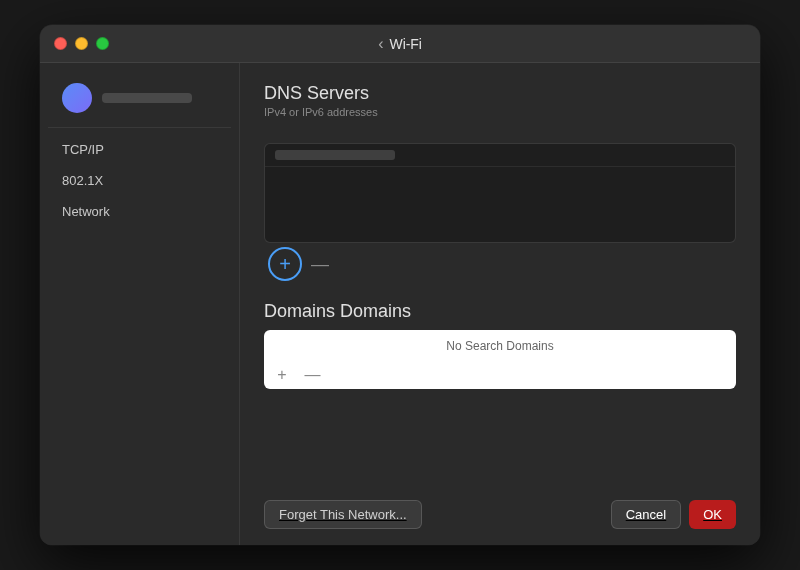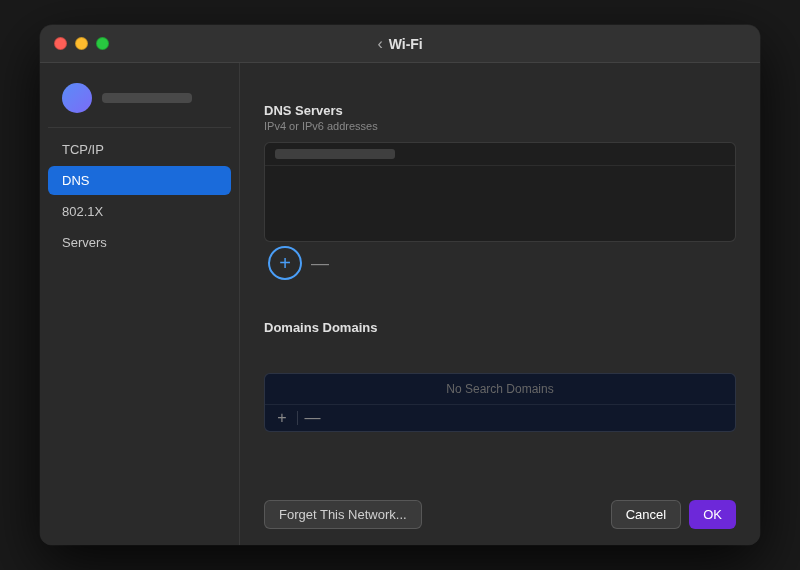--- a/index.html
+++ b/index.html
@@ -65,21 +65,21 @@
     .back-btn {
       color: #aaa;
       font-size: 16px;
       cursor: pointer;
       line-height: 1;
     }
 
     .title-text {
       color: #e0e0e0;
       font-size: 14px;
-      font-weight: 700;
+      font-weight: 400;
       letter-spacing: -0.1px;
     }
 
     
     .content {
       display: flex;
       flex: 1;
       overflow: hidden;
     }
 
@@ -144,31 +144,30 @@
     
     .panel {
       flex: 1;
       background: #2a2a2a;
       display: flex;
       flex-direction: column;
       padding: 20px 24px 16px;
     }
 
     .section-title {
-      font-size: 13px;
-      font-weight: 700;
+      font-size: 18px;
+      font-weight: 400;
       color: #e0e0e0;
       margin-bottom: 2px;
-      margin-top: 20px;
     }
 
     .section-subtitle {
       font-size: 11px;
       color: #888;
-      margin-bottom: 10px;
+      margin-bottom: 25px;
     }
 
     
     .dns-list {
       background: #1e1e1e;
       border: 0.5px solid rgba(255,255,255,0.12);
       border-radius: 6px;
       min-height: 100px;
       overflow: hidden;
     }
@@ -222,25 +221,24 @@
       justify-content: center;
       line-height: 1;
     }
 
     .section-gap {
       height: 16px;
     }
 
     
     .search-domains-list {
-      background: #0f172a;
+      background: #ffffff;
       border: 0.5px solid rgba(255,255,255,0.12);
       border-radius: 6px;
       overflow: hidden;
-      margin-top: 30px;
     }
 
     .no-domains-row {
       padding: 8px 10px;
       text-align: center;
       font-size: 12px;
       color: #666;
       border-bottom: 0.5px solid rgba(255,255,255,0.07);
     }
 
@@ -271,20 +269,21 @@
     }
 
     .spacer { flex: 1; }
 
     
     .footer {
       display: flex;
       align-items: center;
       padding: 12px 0 0;
       gap: 10px;
+      text-decoration: underline;
     }
 
     .footer-btn {
       padding: 6px 14px;
       border-radius: 6px;
       font-size: 13px;
       font-weight: 500;
       cursor: pointer;
       border: none;
       outline: none;
@@ -296,21 +295,21 @@
       border: 0.5px solid rgba(255,255,255,0.15);
     }
 
     .btn-cancel {
       background: #3a3a3a;
       color: #ffffff;
       border: 0.5px solid rgba(255,255,255,0.15);
     }
 
     .btn-ok {
-      background: #6d28d9;
+      background: #b91c1c;
       color: #ffffff;
       border: none;
       min-width: 46px;
     }
 
     .footer-right {
       display: flex;
       gap: 8px;
       margin-left: auto;
     }
@@ -336,28 +335,25 @@
 
     <div class="sidebar">
       <div class="network-item">
         <div class="network-avatar"></div>
         <div class="network-name-blurred"></div>
       </div>
       <div class="nav-divider"></div>
       <div class="nav-item">
         <span>TCP/IP</span>
       </div>
-      <div class="nav-item active">
-        <span>DNS</span>
-      </div>
       <div class="nav-item">
         <span>802.1X</span>
       </div>
       <div class="nav-item">
-        <span>Servers</span>
+        <span>Network</span>
       </div>
     </div>
 
     <div class="panel">
 
       <div>
         <div class="section-title">DNS Servers</div>
         <div class="section-subtitle">IPv4 or IPv6 addresses</div>
         <div class="dns-list">
           <div class="dns-entry">

